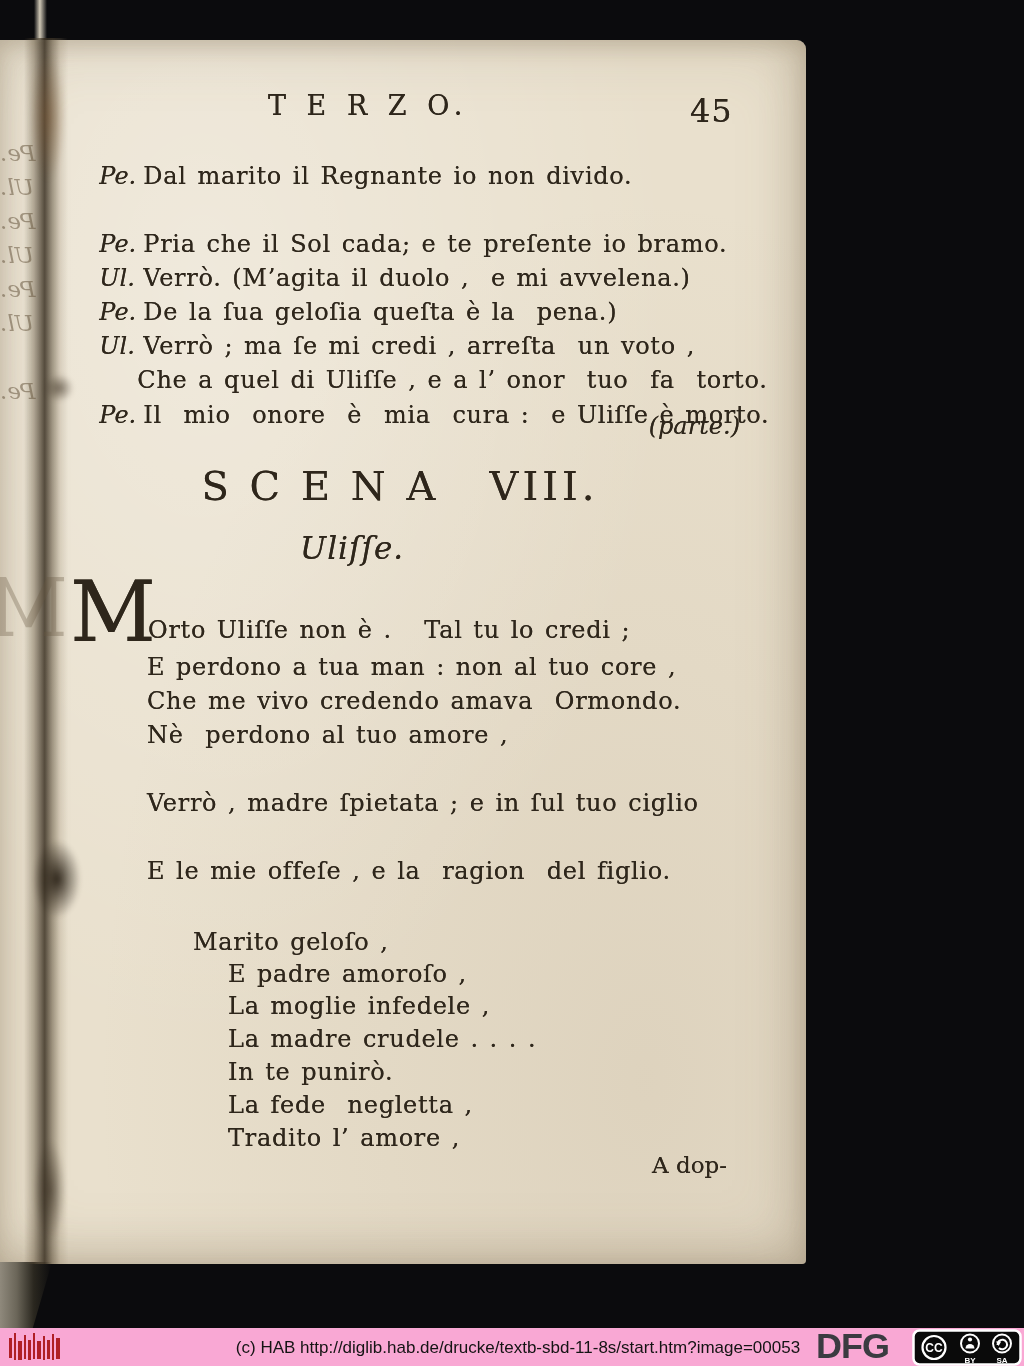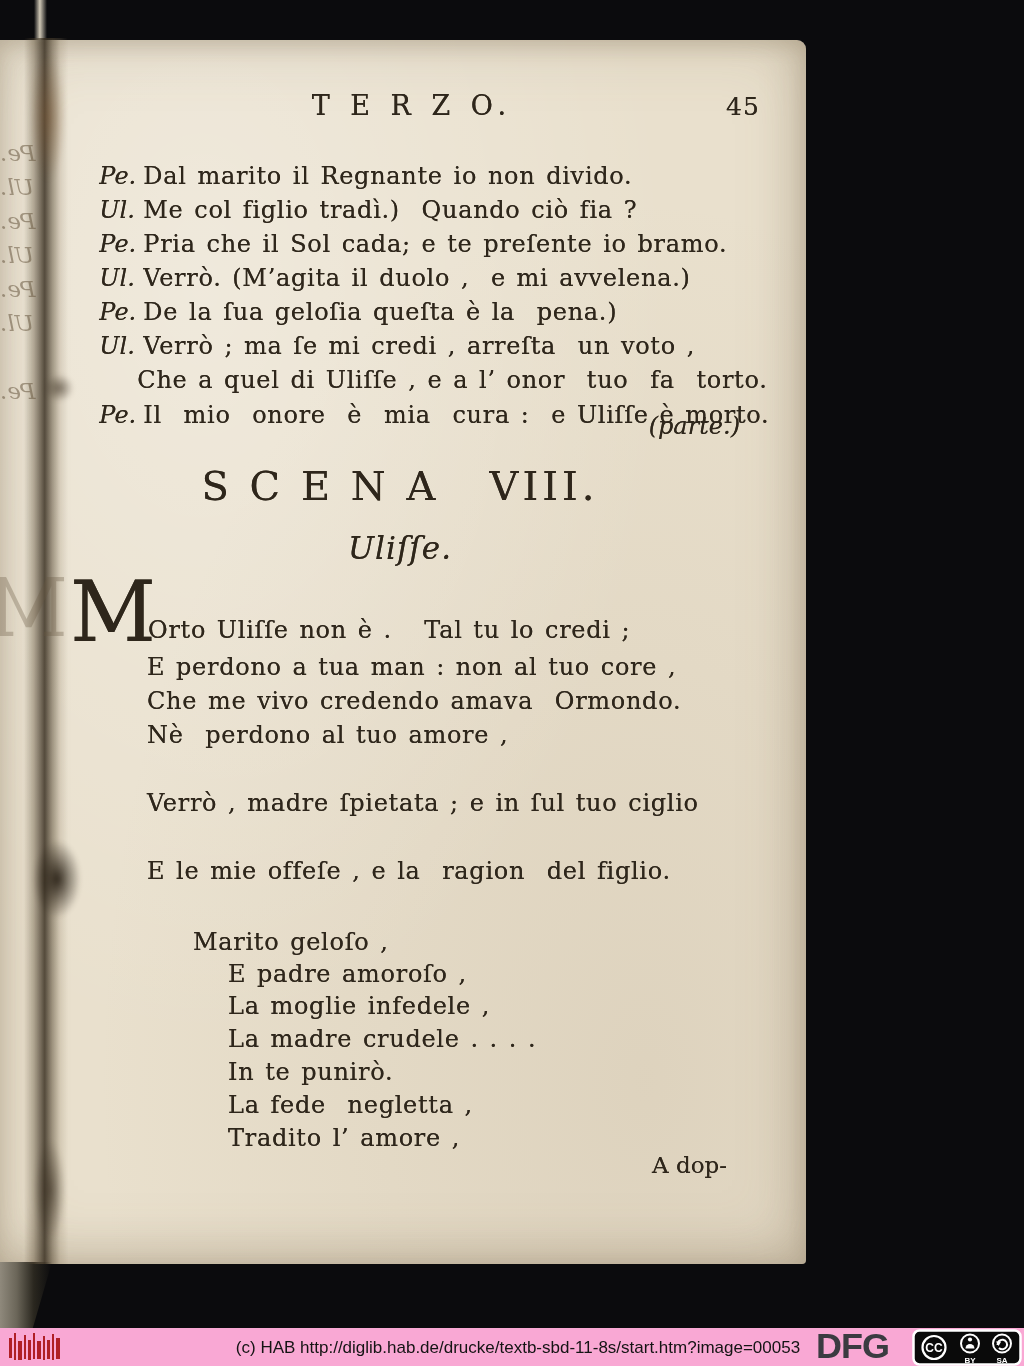--- a/index.html
+++ b/index.html
@@ -52,31 +52,31 @@
   .blob-ink{left:33px;top:840px;width:48px;height:78px;background:radial-gradient(closest-side,rgba(28,20,10,0.88),rgba(28,20,10,0));}
   .blob-low{left:34px;top:1140px;width:32px;height:100px;background:radial-gradient(closest-side,rgba(38,28,16,0.5),rgba(38,28,16,0));}
 
   
   .t{
     position:absolute;color:#2e261b;white-space:pre;
     font-family:"DejaVu Serif",serif;
     text-shadow:0 0 0.6px rgba(46,38,27,0.85);
   }
   .body-text{font-size:24px;letter-spacing:0.7px;word-spacing:2.5px;line-height:1;}
-  .header-title{left:268px;top:90px;width:244px;text-align:right;font-size:27px;letter-spacing:6px;}
-  .page-num{left:690px;top:92px;font-size:25px;letter-spacing:1px;margin-left:36px;}
+  .header-title{left:268px;top:90px;width:244px;text-align:left;font-size:27px;letter-spacing:6px;}
+  .page-num{left:690px;top:92px;font-size:32px;letter-spacing:1px;}
 
   .dline{left:56px;}
   .dline .spk{display:inline-block;width:44px;font-style:italic;letter-spacing:0;}
   .dline.cont .spk{width:38px;}
 
   .stage-dir{left:556px;top:412px;width:184px;text-align:right;font-style:italic;font-size:24px;}
 
   .scene-head{left:160px;top:463px;width:480px;text-align:center;font-size:40px;letter-spacing:4px;}
-  .scene-char{left:300px;top:530px;width:200px;text-align:center;font-style:italic;font-size:31px;letter-spacing:1px;}
+  .scene-char{left:300px;top:530px;width:200px;font-style:italic;font-size:31px;letter-spacing:1px;}
 
   .drop-cap{left:70px;top:570px;font-size:84px;line-height:1;letter-spacing:0;}
   .mfirst{left:148px;}
   .mline{left:102px;margin-left:45px;}
 
   .vfirst{left:193px;}
   .vline{left:228px;}
 
   .catchword{left:652px;top:1152px;font-size:23px;}
 
@@ -127,23 +127,20 @@
   <span class="bleed" style="top:276px">Pe.</span>
   <span class="bleed" style="top:310px">Ul.</span>
   <span class="bleed" style="top:378px">Pe.</span>
   <span class="bleed bleed-m">M</span>
 
   <div class="t header-title">T E R Z O.</div>
   <div class="t page-num">45</div>
 
   <div class="t body-text dline" style="top:140px">
     <span class="spk">Pe.</span><span class="txt">Dal marito il Regnante io non divido.</span>
-  </div>
-  <div class="t body-text dline" style="top:174px">
-    <span class="spk">Ul.</span><span class="txt">Me col figlio tradì.)  Quando ciò fia ?</span>
   </div>
   <div class="t body-text dline" style="top:208px">
     <span class="spk">Pe.</span><span class="txt">Pria che il Sol cada; e te preſente io bramo.</span>
   </div>
   <div class="t body-text dline" style="top:242px">
     <span class="spk">Ul.</span><span class="txt">Verrò. (M’agita il duolo ,  e mi avvelena.)</span>
   </div>
   <div class="t body-text dline" style="top:276px">
     <span class="spk">Pe.</span><span class="txt">De la ſua geloſia queſta è la  pena.)</span>
   </div>

